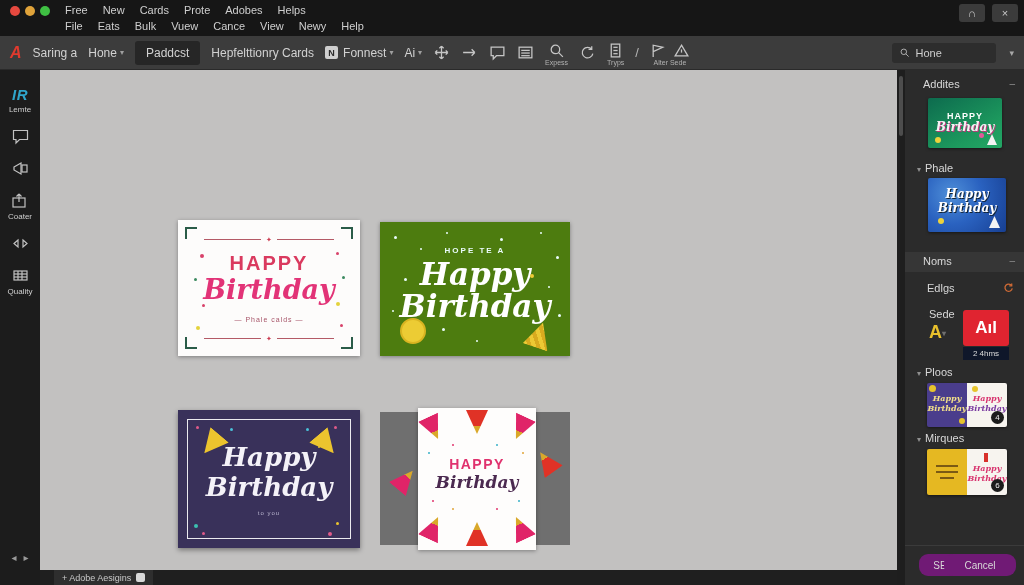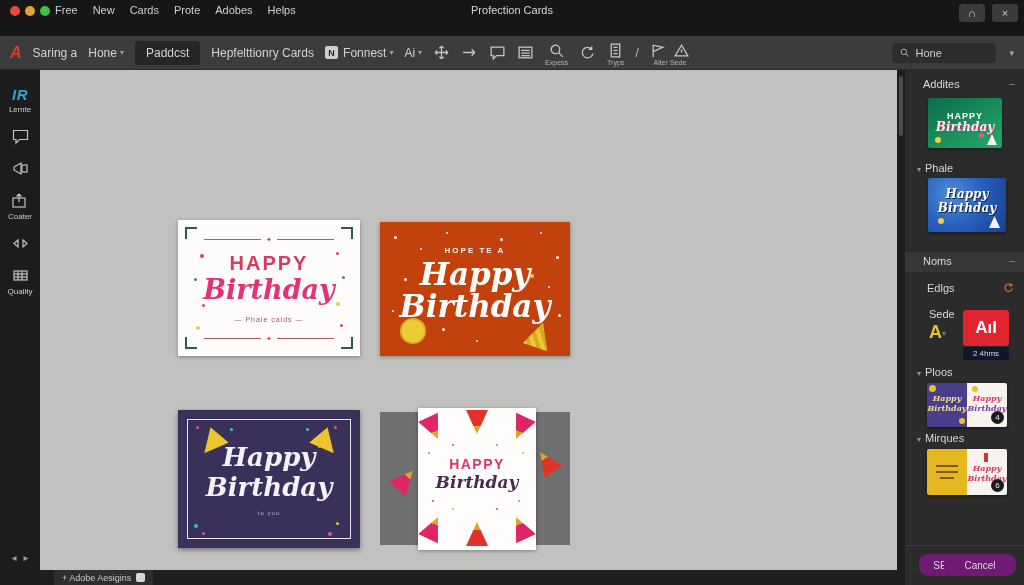--- a/index.html
+++ b/index.html
@@ -6,21 +6,21 @@
   html,body { margin:0; padding:0; }
   body {
     width:1024px; height:585px; position:relative; overflow:hidden;
     background:#1a1a1a; font-family:"Liberation Sans", sans-serif;
     -webkit-font-smoothing:antialiased;
   }
   
   .titlebar { position:absolute; left:0; top:0; width:1024px; height:36px; background:#161616; }
   .lights { position:absolute; left:10px; top:6px; display:flex; gap:5px; }
   .light { width:10px; height:10px; border-radius:50%; }
-  .menus { position:absolute; left:55px; top:2px; }
+  .menus { position:absolute; left:65px; top:2px; }
   .menurow { display:flex; gap:15px; height:16px; align-items:center; color:#cfcfcf; font-size:11px; }
   .menurow span { cursor:default; }
   .wtitle { position:absolute; left:0; right:0; top:4px; text-align:center; color:#d6d6d6; font-size:11px; }
   .winbtns { position:absolute; right:6px; top:4px; display:flex; gap:7px; }
   .winbtn { width:26px; height:18px; background:#3b3b3b; border-radius:3px; color:#c9c9c9;
             font-size:11px; display:flex; align-items:center; justify-content:center; }
   
   .toolbar { position:absolute; left:0; top:36px; width:1024px; height:34px; background:#3c3c3c;
              display:flex; align-items:center; gap:11px; padding:0 10px; color:#d2d2d2; font-size:12px;
              border-bottom:1px solid #2a2a2a; }
@@ -64,21 +64,21 @@
   .c-br { right:7px; bottom:7px; border-right-width:2px; border-bottom-width:2px; }
   .deco-row { position:absolute; left:26px; right:26px; display:flex; align-items:center; gap:5px; }
   .deco-row .ln { flex:1; border-top:1px solid #b45a66; height:0; }
   .deco-row .gem { color:#cc3a50; font-size:7px; line-height:7px; }
   .card1 .happy { position:absolute; left:0; right:0; top:32px; text-align:center; color:#da3a5f;
                   font-weight:bold; font-size:20px; letter-spacing:2px; }
   .card1 .bday { position:absolute; left:0; right:0; top:54px; text-align:center; color:#e23377;
                  font-family:"DejaVu Serif", serif; font-style:italic; font-weight:bold; font-size:27px; }
   .card1 .sub { position:absolute; left:0; right:0; top:96px; text-align:center; color:#a8566a; font-size:7px; letter-spacing:1px; }
   
-  .card2 { left:340px; top:152px; width:190px; height:134px; background:#c2410c; box-shadow:0 1px 4px rgba(0,0,0,.35); }
+  .card2 { left:340px; top:152px; width:190px; height:134px; background:#4d7c0f; box-shadow:0 1px 4px rgba(0,0,0,.35); }
   .card2 .eyebrow { position:absolute; left:0; right:0; top:24px; text-align:center; color:#eafcfc;
                     font-size:8px; letter-spacing:2px; font-weight:bold; }
   .card2 .l1 { position:absolute; left:0; right:0; top:34px; text-align:center; color:#ffffff;
                font-family:"DejaVu Serif", serif; font-style:italic; font-weight:bold; font-size:31px; }
   .card2 .l2 { position:absolute; left:0; right:0; top:66px; text-align:center; color:#ffffff;
                font-family:"DejaVu Serif", serif; font-style:italic; font-weight:bold; font-size:31px; }
   .balloon { position:absolute; left:20px; top:96px; width:26px; height:26px; border-radius:50%;
              background:#eccc34; border:2px solid #d9b421; }
   .cone { position:absolute; clip-path:polygon(50% 0, 100% 100%, 0 100%); }
   .card2 .cone { left:146px; top:100px; width:26px; height:26px; transform:rotate(18deg);
@@ -165,22 +165,31 @@
   </div>
   <div class="menus">
     <div class="menurow">
       <span>Free</span>
       <span>New</span>
       <span>Cards</span>
       <span>Prote</span>
       <span>Adobes</span>
       <span>Helps</span>
     </div>
-  </div>
-  <div class="wtitle">Profection Cards</div>
+    <div class="menurow">
+      <span>File</span>
+      <span>Eats</span>
+      <span>Bulk</span>
+      <span>Vuew</span>
+      <span>Cance</span>
+      <span>View</span>
+      <span>Newy</span>
+      <span>Help</span>
+    </div>
+  </div>
   <div class="winbtns">
     <div class="winbtn">∩</div>
     <div class="winbtn">×</div>
   </div>
 </div>
 
 <div class="toolbar">
   <span class="adobe-logo">A</span>
   <span class="tb-item">Saring a</span>
   <span class="tb-item">

